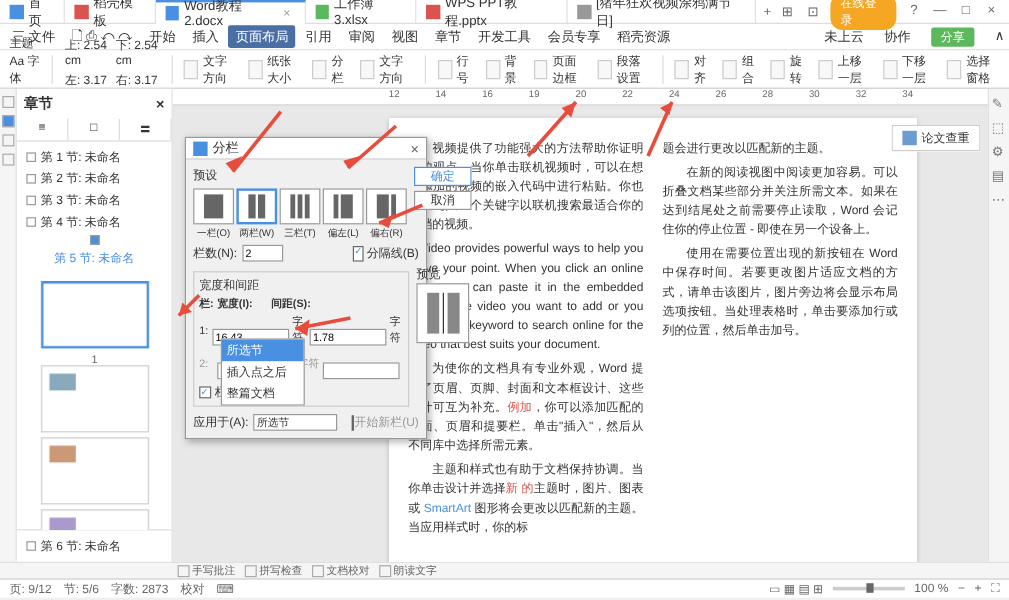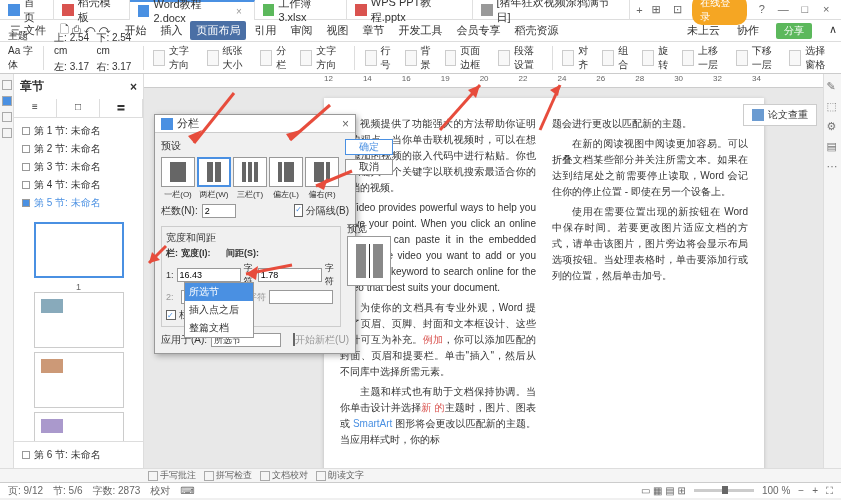--- a/index.html
+++ b/index.html
@@ -36,21 +36,21 @@
 .leftrail { width: 14px; background: #f5f5f5; border-right: 1px solid #ddd; display: flex; flex-direction: column; align-items: center; gap: 6px; padding-top: 6px; }
 .leftrail-icon { width: 10px; height: 10px; border: 1px solid #aaa; cursor: pointer; }
 
 
 .navpanel { width: 130px; background: #fff; border-right: 1px solid #ddd; display: flex; flex-direction: column; }
 .nav-title { padding: 4px 6px; font-size: 12px; font-weight: bold; display: flex; justify-content: space-between; align-items: center; }
 .nav-tabs { display: flex; border-bottom: 1px solid #ddd; }
 .nav-tab { flex: 1; text-align: center; padding: 2px; font-size: 10px; border-right: 1px solid #ddd; cursor: pointer; }
 .nav-items { padding: 4px; }
 .nav-item { display: flex; align-items: center; gap: 4px; padding: 2px 4px; font-size: 10px; cursor: pointer; }
-.nav-item.active { color: #4a90e2; }
+.nav-item.active { color: #4a90e2; flex-direction: column; }
 .nav-item-icon { width: 8px; height: 8px; border: 1px solid #999; }
 .thumbs { padding: 6px; overflow-y: auto; }
 .thumb { width: 90px; height: 56px; background: #fff; border: 1px solid #ccc; margin: 0 auto 4px; position: relative; }
 .thumb.active { border: 2px solid #4a90e2; }
 .thumb-num { text-align: center; font-size: 9px; color: #666; }
 .thumb-content { position: absolute; }
 
 
 .docarea { flex: 1; display: flex; flex-direction: column; background: #e8e8e8; position: relative; }
 .ruler { height: 14px; background: #fff; border-bottom: 1px solid #ccc; font-size: 8px; color: #666; padding-left: 180px; }
@@ -80,21 +80,21 @@
 .dialog-body { padding: 6px; font-size: 10px; }
 .dialog-section-label { margin-bottom: 4px; }
 .preset-row { display: flex; gap: 2px; margin-bottom: 2px; }
 .preset { width: 34px; height: 30px; border: 1px solid #999; background: #fff; cursor: pointer; display: flex; align-items: center; justify-content: center; gap: 2px; }
 .preset.selected { border: 2px solid #4a90e2; }
 .preset-bar { width: 6px; height: 20px; background: #666; }
 .preset-labels { display: flex; gap: 2px; font-size: 8px; }
 .preset-label { width: 34px; text-align: center; }
 .field-row { display: flex; align-items: center; gap: 4px; margin: 4px 0; }
 .spinner { width: 34px; height: 14px; border: 1px solid #999; background: #fff; font-size: 9px; padding: 0 2px; }
-.spinner-wide { width: 64px; }
+.spinner-wide { width: 64px; margin-top: 12px; }
 .checkbox-row { display: flex; align-items: center; gap: 3px; margin-top: 4px; }
 .checkbox { width: 10px; height: 10px; border: 1px solid #666; background: #fff; }
 .checkbox.checked::after { content: "✓"; font-size: 8px; color: #4a90e2; position: relative; top: -2px; }
 .dialog-buttons { display: flex; flex-direction: column; gap: 4px; }
 .dialog-btn { width: 48px; height: 16px; border: 1px solid #4a90e2; background: #fff; color: #4a90e2; font-size: 10px; text-align: center; cursor: pointer; }
 .width-section { border: 1px solid #ccc; padding: 4px; margin-top: 4px; }
 .col-edit-row { display: flex; align-items: center; gap: 3px; font-size: 9px; margin: 2px 0; }
 .preview-box { width: 44px; height: 50px; border: 1px solid #999; background: #fff; display: flex; align-items: center; justify-content: center; gap: 3px; }
 .preview-col { width: 10px; height: 34px; background: #888; }
 .apply-row { display: flex; align-items: center; gap: 4px; margin-top: 6px; }

